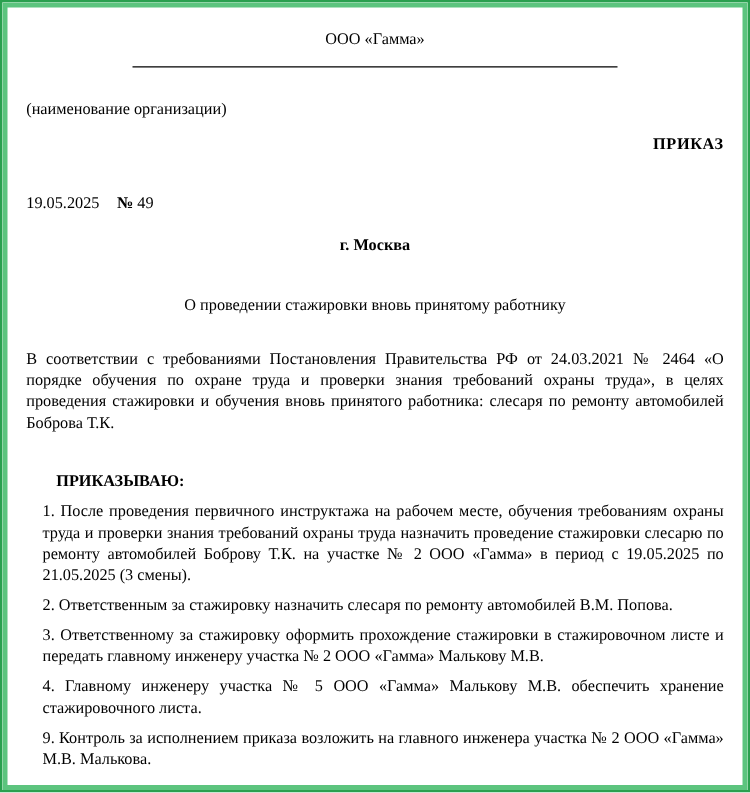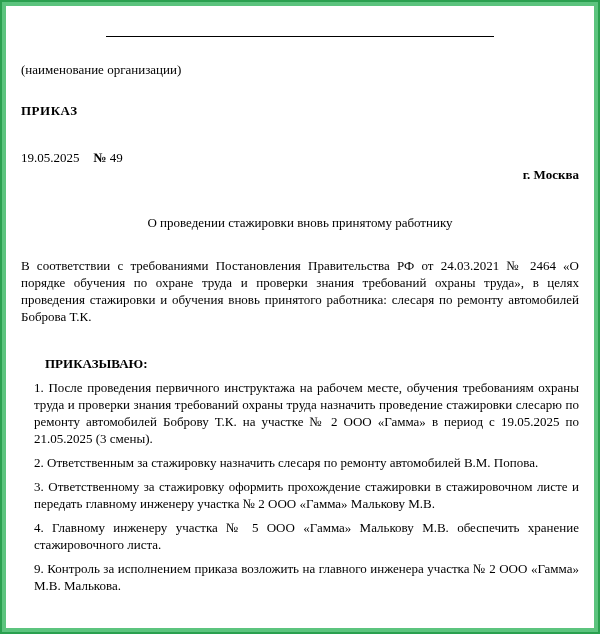--- a/index.html
+++ b/index.html
@@ -30,46 +30,47 @@
   }
   .org-name { text-align: center; }
   .org-line {
     width: 388px;
     height: 0;
     margin: 14px auto 0 auto;
     border-bottom: 1px solid #000;
   }
   .org-caption { text-align: left; margin-top: 24px; }
   .doc-title {
-    text-align: left;
+    text-align: right;
     font-weight: bold;
-    margin-top: 24px;
+    margin-top: 11px;
     letter-spacing: 0.5px;
   }
   .date-row { margin-top: 30px; }
   .date-row .num-sign { font-weight: bold; margin-left: 14px; }
-  .city { text-align: right; font-weight: bold; }
+  .city { text-align: center; font-weight: bold; margin-top: 17px; }
   .subject { margin-top: 31px; text-align: center; }
   .preamble { margin: 26px 0 0 0; text-align: justify; }
   .order-word { margin-top: 30px; font-weight: bold; margin-left: 24px; }
   .order-item { margin: 7px 0 0 13px; text-align: justify; }
   .sig-block { margin-top: 30px; display: flex; align-items: flex-start; }
   .sig-col { margin-right: 13px; }
   .sig-value {
     border-bottom: 1px solid #000;
     padding: 0 5px 4px 0;
     white-space: nowrap;
   }
 </style>
 </head>
 <body>
 
 <div class="page">
   <div class="page-inner">
 
+    <div class="org-name">ООО «Гамма»</div>
 
     <div class="org-line"></div>
 
     <div class="org-caption">(наименование организации)</div>
 
     <div class="doc-title">ПРИКАЗ</div>
 
     <div class="date-row">
       <span>19.05.2025</span><span class="num-sign">№</span>
       <span>49</span>

